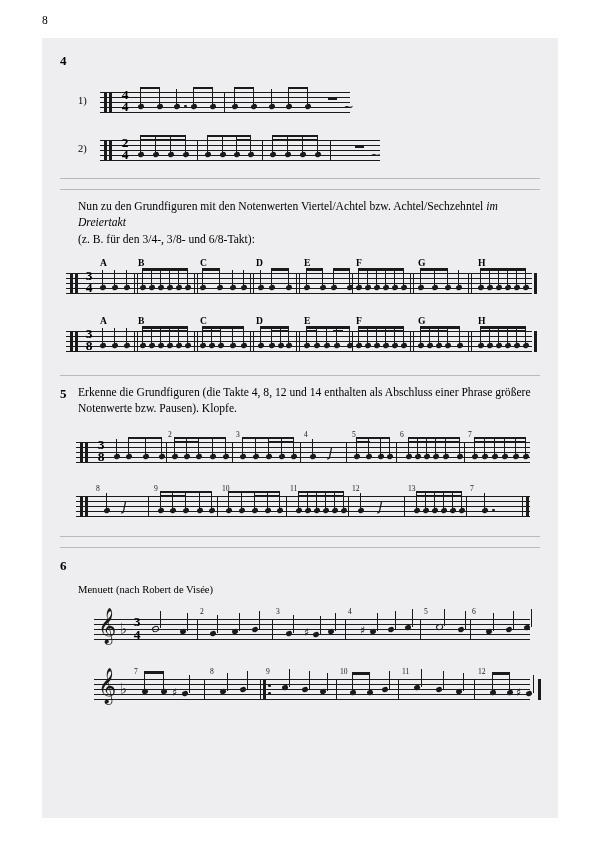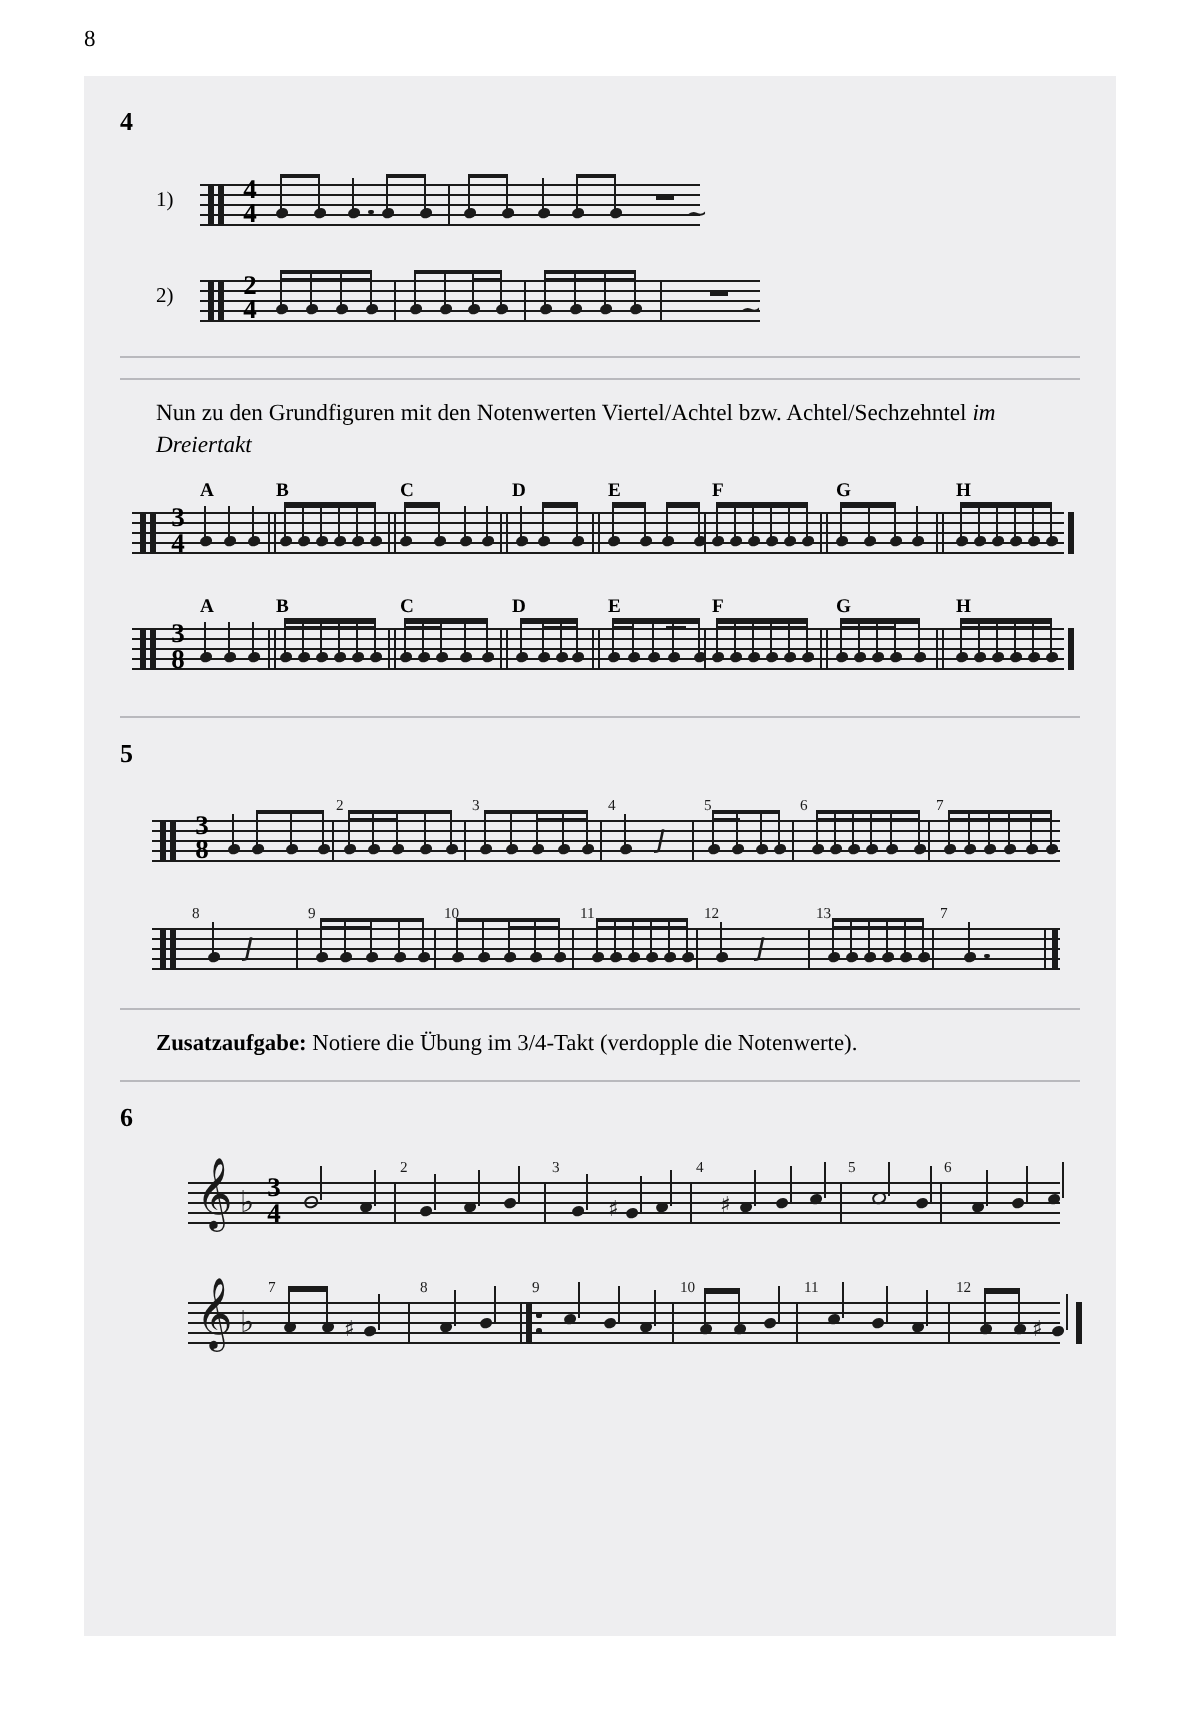--- a/index.html
+++ b/index.html
@@ -372,20 +372,21 @@
 
     <div class="divider" style="margin-top:4px;"></div>
 
   </div>
 
   <div class="divider" style="margin-top:10px;"></div>
 
   <div class="block" style="margin-top:8px;">
     <div class="para">
       <span>Nun zu den Grundfiguren mit den Notenwerten Viertel/Achtel bzw. Achtel/Sechzehntel </span><span class="italic">im Dreiertakt</span><br>
+      <span>(z. B. für den 3/4-, 3/8- und 6/8-Takt):</span>
     </div>
 
     <div class="sys tall" style="margin-top:8px;">
       <div class="lbl" style="left:40px; top:0;">A</div>
       <div class="lbl" style="left:78px; top:0;">B</div>
       <div class="lbl" style="left:140px; top:0;">C</div>
       <div class="lbl" style="left:196px; top:0;">D</div>
       <div class="lbl" style="left:244px; top:0;">E</div>
       <div class="lbl" style="left:296px; top:0;">F</div>
       <div class="lbl" style="left:358px; top:0;">G</div>
@@ -653,20 +654,21 @@
       <div class="nh" style="left:463px; top:28px;"></div>
       <div class="barline thick" style="left:474px; top:16px;"></div>
     </div>
   </div>
 
   <div class="divider" style="margin-top:8px;"></div>
 
   <div class="block" style="margin-top:6px;">
     <div class="ex-row">
       <div class="ex-num">5</div>
+      <div class="ex-text">Erkenne die Grundfiguren (die Takte 4, 8, 12 und 14 enthalten als Abschluss einer Phrase größere Notenwerte bzw. Pausen). Klopfe.</div>
     </div>
 
     <div class="sys tall" style="margin-top:8px;">
       <div class="staff" style="left:16px; right:10px; top:16px;">
         <div class="ln"></div>
           <div class="ln"></div>
           <div class="ln"></div>
           <div class="ln"></div>
           <div class="ln"></div>
       </div>
@@ -867,33 +869,30 @@
 
       <div class="stem" style="left:424px; top:13px; height:18px;"></div>
       <div class="nh" style="left:422px; top:28px;"></div>
       <div class="dot" style="left:432px; top:29px;"></div>
       <div class="barline" style="left:462px; top:16px;"></div>
       <div class="barline thick" style="left:466px; top:16px;"></div>
     </div>
 
     <div class="divider" style="margin-top:4px;"></div>
 
-    <div class="bonus">
-      <span class="bold">Zusatzaufgabe:</span>
-      <span>Notiere die Übung im 3/4-Takt (verdopple die Notenwerte).</span>
-    </div>
   </div>
 
   <div class="divider" style="margin-top:10px;"></div>
 
   <div class="block" style="margin-top:6px;">
     <div class="ex-row">
       <div class="ex-num">6</div>
     </div>
 
+    <div class="caption" style="margin-top:10px;">Menuett (nach Robert de Visée)</div>
 
     <div class="sys" style="margin-top:4px; height:58px;">
       <div class="staff" style="left:34px; right:10px; top:20px;">
         <div class="ln"></div>
           <div class="ln"></div>
           <div class="ln"></div>
           <div class="ln"></div>
           <div class="ln"></div>
       </div>
       <div class="gclef" style="left:38px; top:11px;">𝄞</div>

